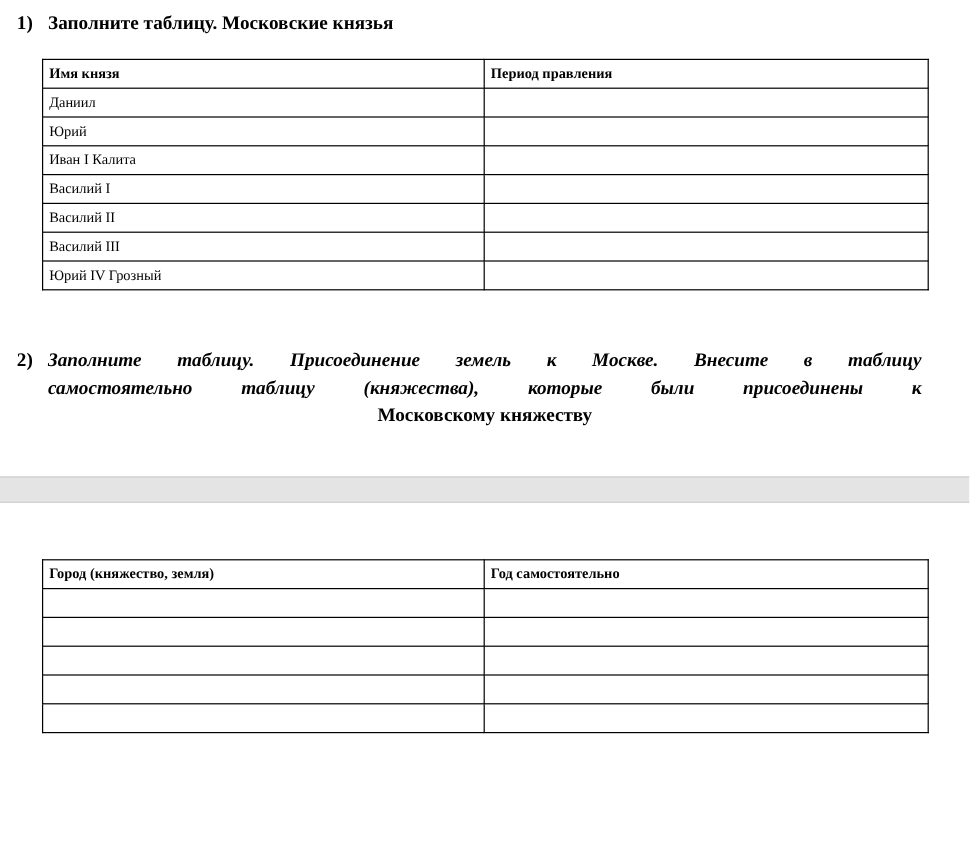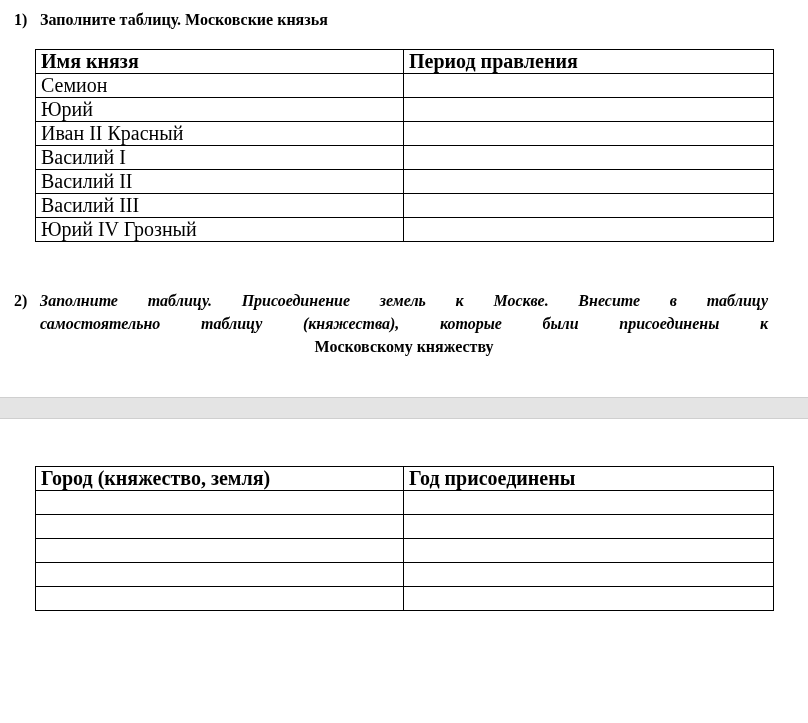--- a/index.html
+++ b/index.html
@@ -40,21 +40,21 @@
     text-align: center;
   }
   .task1 { padding-top: 8px; }
   table {
     border-collapse: collapse;
     margin-left: 35px;
     table-layout: fixed;
   }
   th, td {
     border: 1px solid #000000;
-    font-size: 20px;
+    font-size: 12px;
     padding: 0 5px;
     height: 24px;
     vertical-align: middle;
     overflow: hidden;
     white-space: nowrap;
   }
   th {
     text-align: left;
     font-weight: bold;
   }
@@ -86,29 +86,29 @@
       <col style="width:370px">
     </colgroup>
     <thead>
       <tr>
         <th>Имя князя</th>
         <th>Период правления</th>
       </tr>
     </thead>
     <tbody>
         <tr>
-          <td>Семион</td>
+          <td>Даниил</td>
           <td></td>
         </tr>
         <tr>
           <td>Юрий</td>
           <td></td>
         </tr>
         <tr>
-          <td>Иван II Красный</td>
+          <td>Иван I Калита</td>
           <td></td>
         </tr>
         <tr>
           <td>Василий I</td>
           <td></td>
         </tr>
         <tr>
           <td>Василий II</td>
           <td></td>
         </tr>
@@ -135,21 +135,21 @@
   <div class="page-sep"></div>
 
   <table class="t2">
     <colgroup>
       <col style="width:368px">
       <col style="width:370px">
     </colgroup>
     <thead>
       <tr>
         <th>Город (княжество, земля)</th>
-        <th>Год присоединены</th>
+        <th>Год самостоятельно</th>
       </tr>
     </thead>
     <tbody>
         <tr>
           <td></td>
           <td></td>
         </tr>
         <tr>
           <td></td>
           <td></td>

